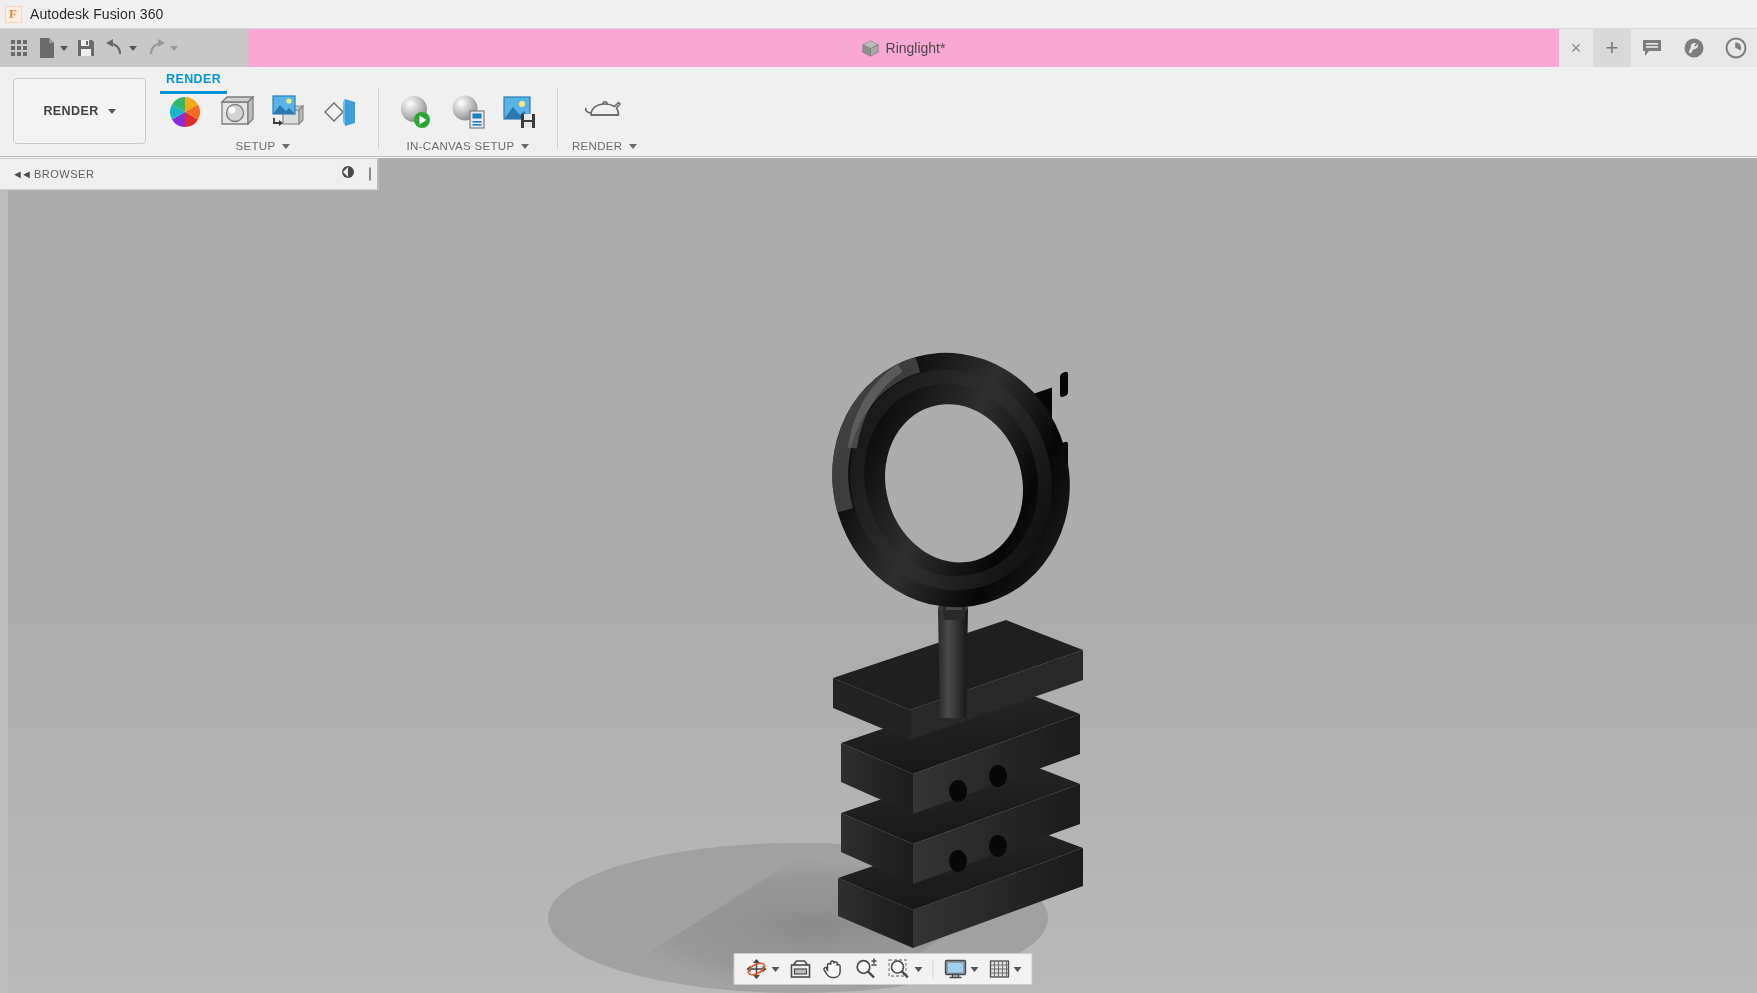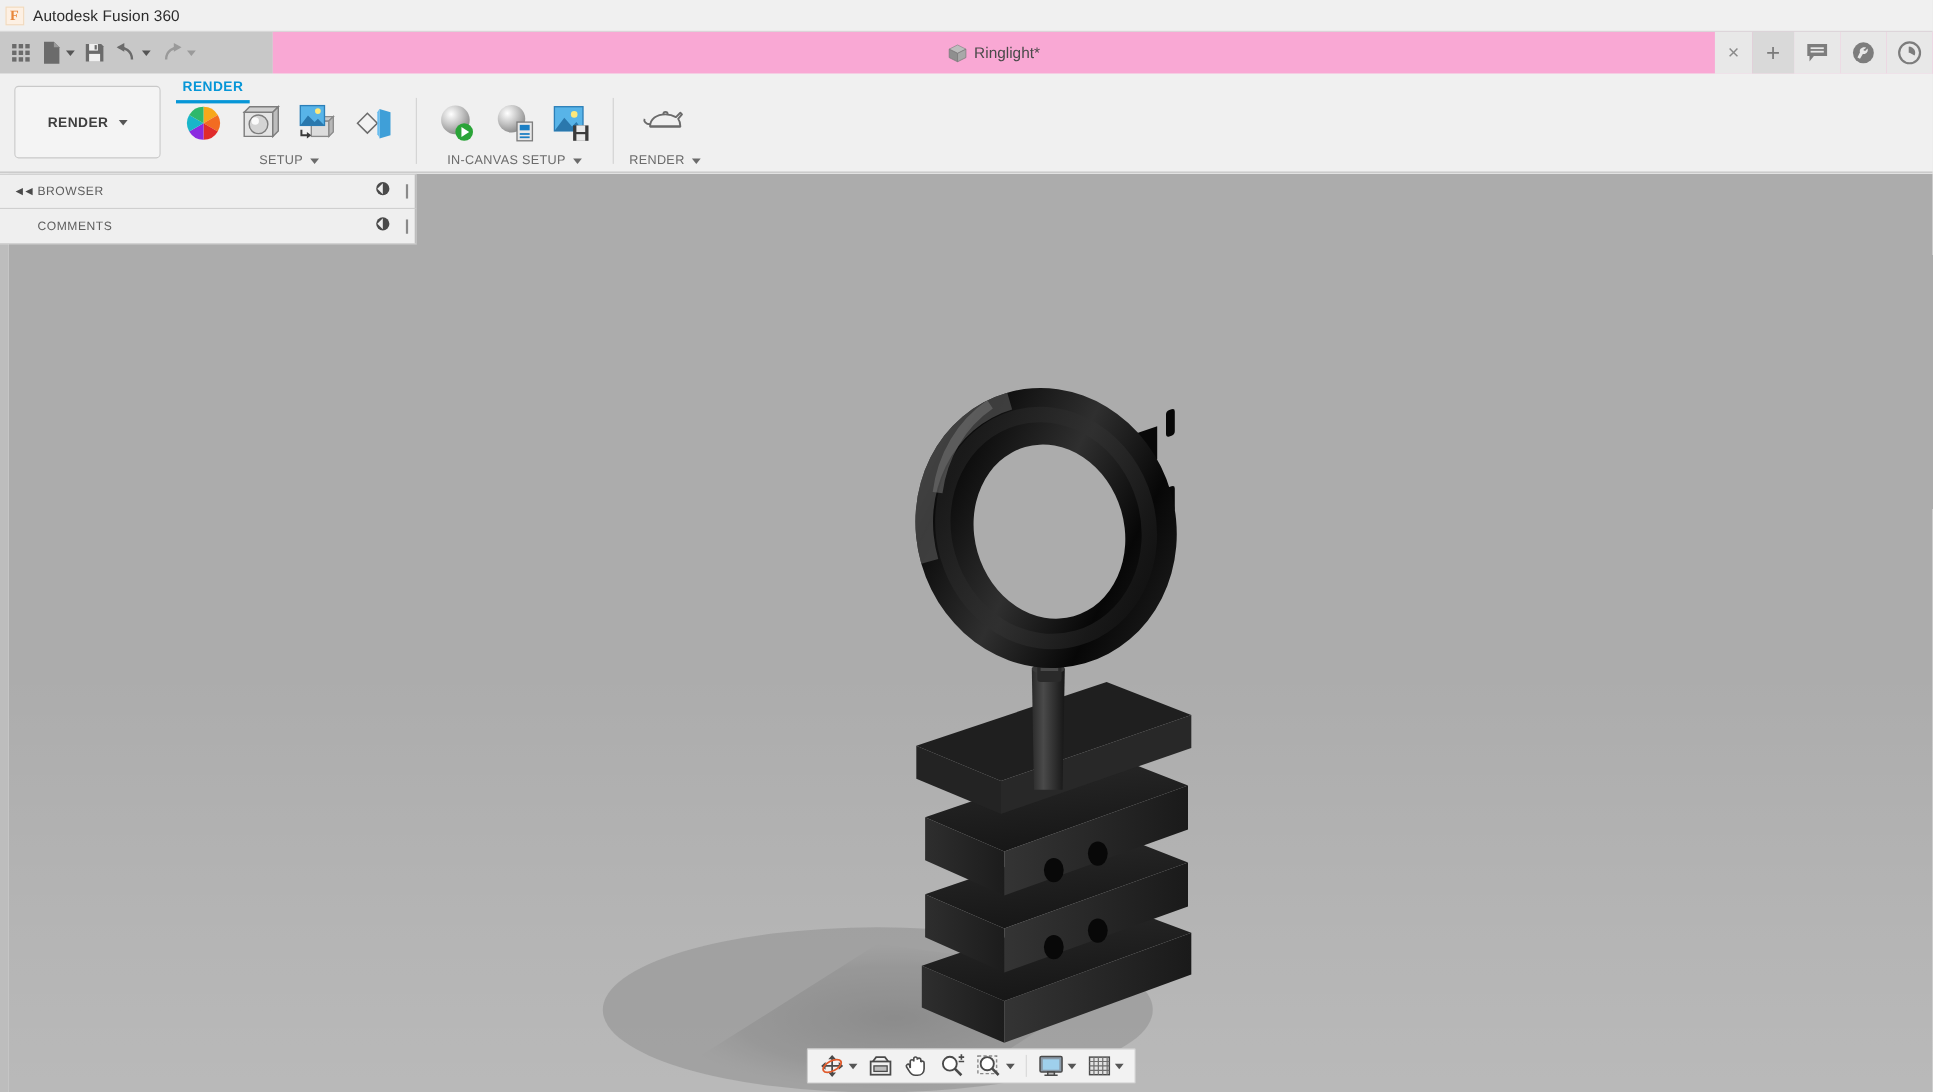--- a/index.html
+++ b/index.html
@@ -539,27 +539,16 @@
       <span class="panel-label">BROWSER</span>
       <span class="panel-pin">
         <svg width="14" height="14" viewBox="0 0 14 14">
           <circle cx="7" cy="7" r="6" fill="#4a4a4a"></circle>
           <path d="M7 2 L2 7 L7 12 Z" fill="#efefef"></path>
         </svg>
       </span>
       <span class="panel-grip"></span>
     </div>
 
-    <div class="panel-row">
-      <span class="collapse-ico"></span>
-      <span class="panel-label">COMMENTS</span>
-      <span class="panel-pin">
-        <svg width="14" height="14" viewBox="0 0 14 14">
-          <circle cx="7" cy="7" r="6" fill="#4a4a4a"></circle>
-          <path d="M7 2 L2 7 L7 12 Z" fill="#efefef"></path>
-        </svg>
-      </span>
-      <span class="panel-grip"></span>
-    </div>
 
   </div>
 
 </div>
 
 </body></html>

